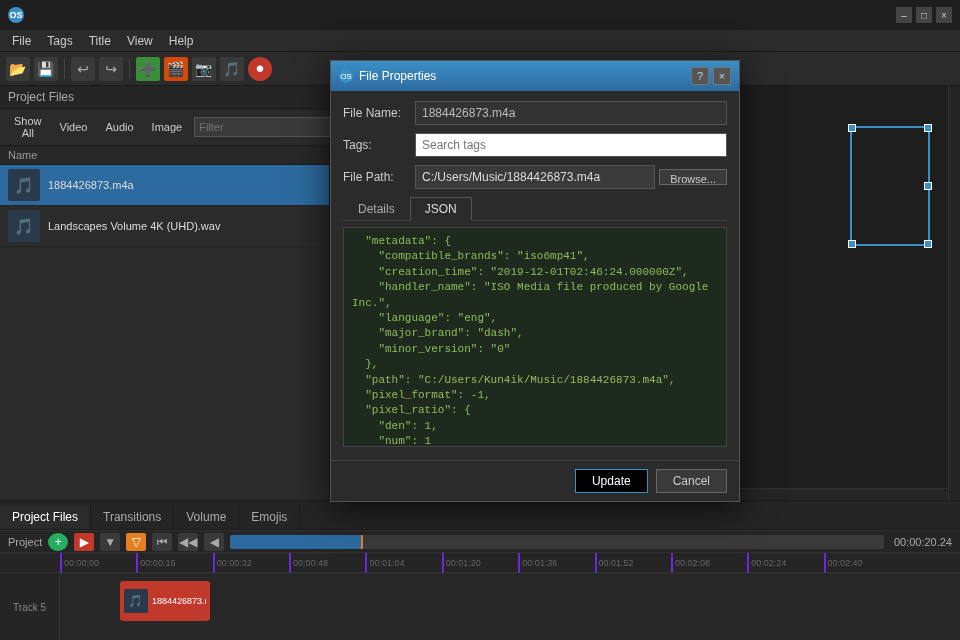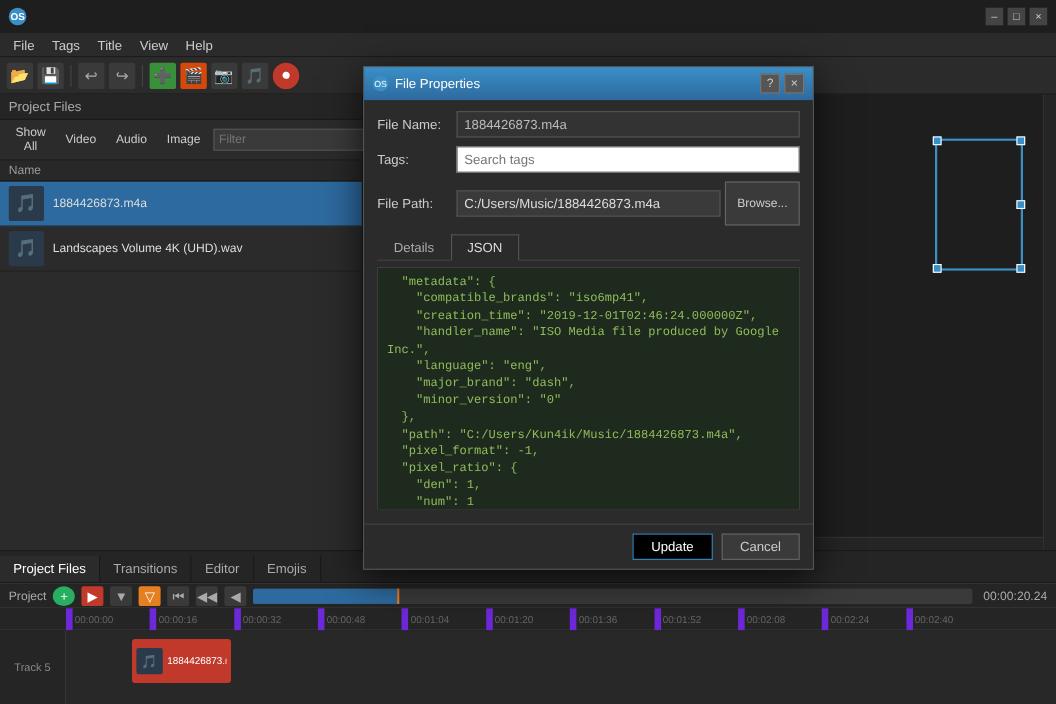--- a/index.html
+++ b/index.html
@@ -238,21 +238,21 @@
       background: #252525;
       display: flex;
       align-items: center;
       padding: 0 60px 0 60px;
       border-bottom: 1px solid #333;
       font-size: 9px;
       color: #666;
       gap: 0;
       position: relative;
     }
-    .ruler-tick { flex: 1; text-align: left; border-left: 6px solid #6d28d9; padding-left: 2px; height: 20px; line-height: 20px; }
+    .ruler-tick { flex: 1; text-align: left; border-left: 2px solid #6d28d9; padding-left: 2px; height: 20px; line-height: 20px; }
 
     .timeline-tracks {
       height: 70px;
       display: flex;
       position: relative;
     }
     .track-label {
       width: 60px;
       background: #252525;
       border-right: 1px solid #333;
@@ -380,21 +380,21 @@
       align-items: center;
       gap: 4px;
     }
     .browse-btn {
       padding: 3px 10px;
       background: #3a3a3a;
       border: 1px solid #666;
       color: #ccc;
       font-size: 11px;
       cursor: pointer;
-      height: 40px;
+      height: 16px;
       white-space: nowrap;
     }
 
     
     .dialog-tabs {
       display: flex;
       border-bottom: 1px solid #444;
       margin-bottom: 6px;
     }
     .dialog-tab {
@@ -560,21 +560,21 @@
       <div class="canvas-handle" style="top:50%;right:-4px;transform:translateY(-50%);"></div>
     </div>
     <div class="canvas-scrollbar-v"></div>
     <div class="canvas-scrollbar-h"></div>
   </div>
 </div>
 
 <div class="bottom-tabs">
   <div class="bottom-tab active">Project Files</div>
   <div class="bottom-tab">Transitions</div>
-  <div class="bottom-tab">Editor</div>
+  <div class="bottom-tab">Volume</div>
   <div class="bottom-tab">Emojis</div>
 </div>
 
 <div class="timeline-section">
   <div class="timeline-header">
     <span class="timeline-label">Project</span>
     <button class="timeline-ctrl tl-green">+</button>
     <button class="timeline-ctrl tl-red">▶</button>
     <button class="timeline-ctrl tl-dark">▼</button>
     <button class="timeline-ctrl tl-orange">▽</button>

